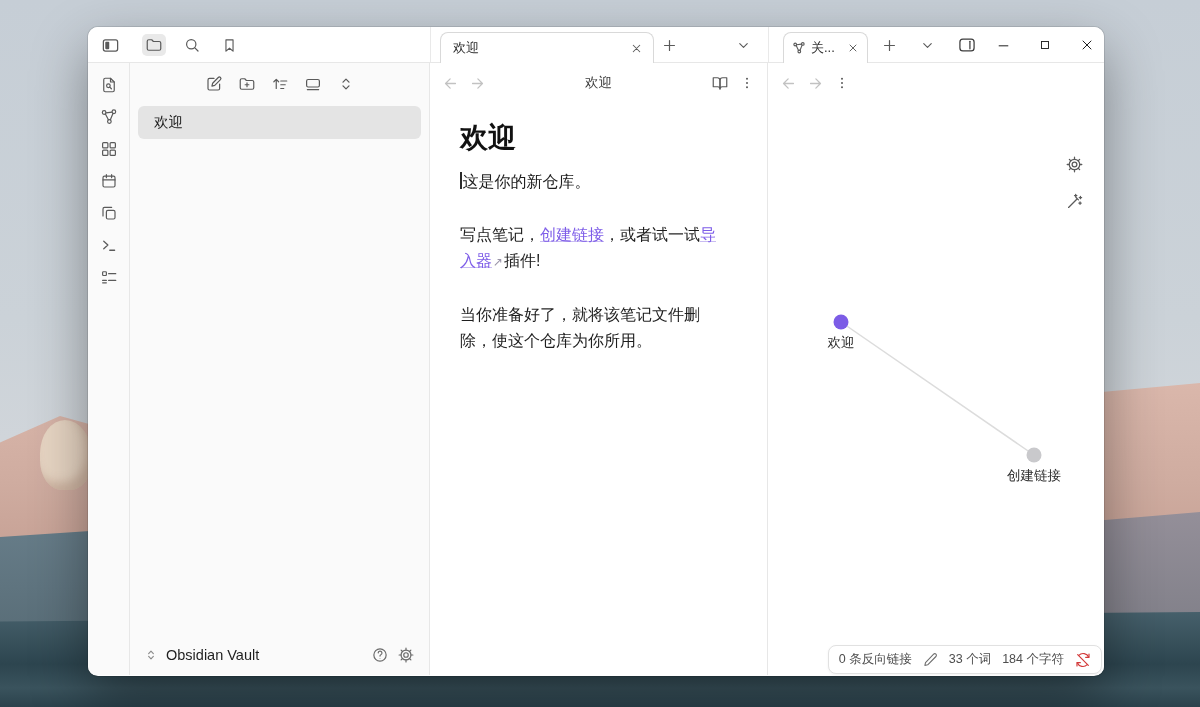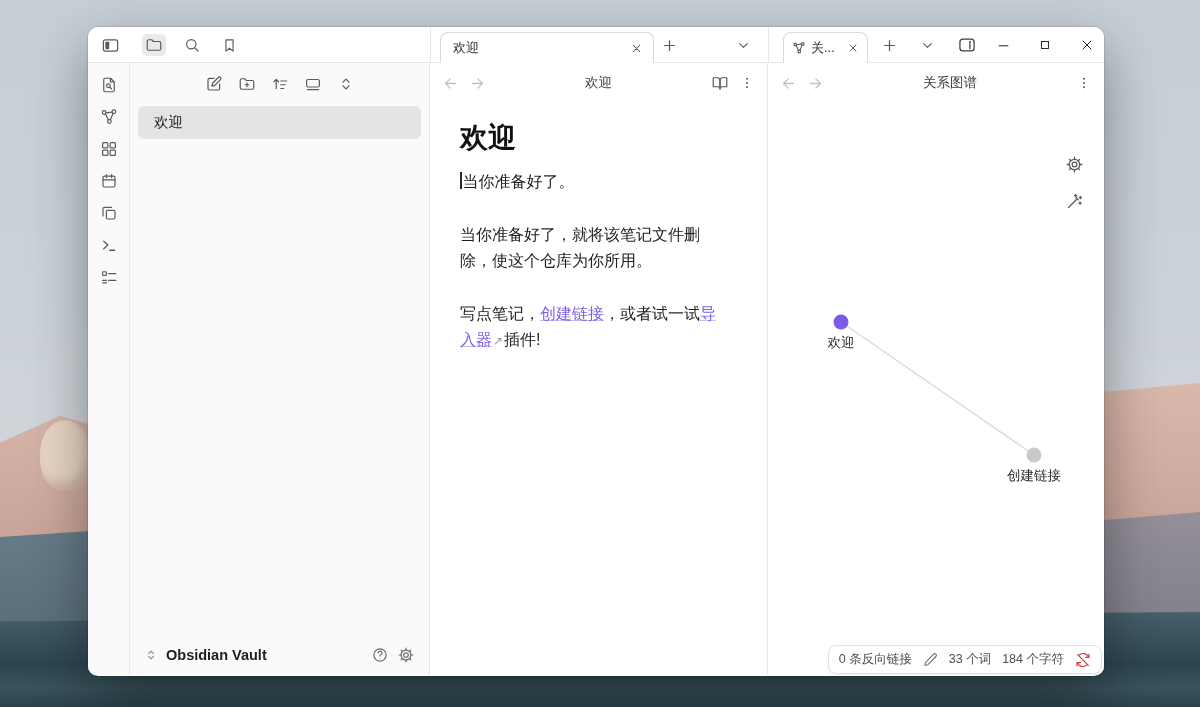--- a/index.html
+++ b/index.html
@@ -52,21 +52,21 @@
 
   .ribbon { width:42px; background:#fafafa; border-right:1px solid #e7e7e7;
     display:flex; flex-direction:column; align-items:center; padding-top:13px; gap:14px; }
 
   .explorer { width:300px; background:#fafafa; border-right:1px solid #e7e7e7; position:relative; }
   .ex-header { display:flex; justify-content:center; gap:15px; padding:12px 0 9px; }
   .file-item { margin:4px 8px; background:#e4e4e4; border-radius:6px; padding:7px 16px;
     font-size:14.5px; color:#1d1d1d; }
   .vault-row { position:absolute; bottom:0; left:0; right:0; height:40px; display:flex;
     align-items:center; padding:0 14px; gap:8px; }
-  .vault-name { font-size:14.5px; color:#1f1f1f; flex:1;font-weight:bold; }
+  .vault-name { font-size:14.5px; color:#1f1f1f; flex:1; }
 
   .editor { width:338px; background:#fff; border-right:1px solid #e7e7e7; display:flex; flex-direction:column; }
   .view-header { height:40px; display:flex; align-items:center; padding:0 12px; gap:10px; }
   .vh-title { flex:1; text-align:center; font-size:13.5px; color:#3d3d3d; }
   .nav-arrow { color:#c2c2c2; }
   .content { padding:8px 44px 0 30px; font-size:16px; line-height:26px; color:#1e1e1e; }
   .content h1 { font-size:28px; font-weight:700; margin:14px 0 18px; color:#111; }
   .content p { margin-bottom:27px; }
   .caret { display:inline-block; width:1.5px; height:17px; background:#2b2b2b;
     vertical-align:-2px; margin-right:1px; }
@@ -355,39 +355,38 @@
         <span class="icon">
           <svg width="16" height="16" viewBox="0 0 24 24" fill="currentColor">
               <circle cx="12" cy="5.5" r="1.5"></circle>
               <circle cx="12" cy="12" r="1.5"></circle>
               <circle cx="12" cy="18.5" r="1.5"></circle>
             </svg>
         </span>
       </div>
       <div class="content">
         <h1>欢迎</h1>
-        <p><span class="caret"></span><span>当你准备好了。</span></p>
+        <p><span class="caret"></span><span>这是你的新仓库。</span></p>
+        <p><span>写点笔记，</span><span class="ilink">创建链接</span><span>，或者试一试</span><span class="ilink">导入器</span><span class="ext-arrow">↗</span><span>插件!</span></p>
         <p>当你准备好了，就将该笔记文件删除，使这个仓库为你所用。</p>
-        <p><span>写点笔记，</span><span class="ilink">创建链接</span><span>，或者试一试</span><span class="ilink">导入器</span><span class="ext-arrow">↗</span><span>插件!</span></p>
       </div>
     </div>
 
     <div class="graphpane">
       <div class="view-header">
         <span class="icon nav-arrow">
           <svg width="17" height="17" viewBox="0 0 24 24" fill="none" stroke="currentColor" stroke-width="1.8" stroke-linecap="round" stroke-linejoin="round">
               <path d="M19 12H5M11.5 5.5 5 12l6.5 6.5"></path>
             </svg>
         </span>
         <span class="icon nav-arrow">
           <svg width="17" height="17" viewBox="0 0 24 24" fill="none" stroke="currentColor" stroke-width="1.8" stroke-linecap="round" stroke-linejoin="round">
               <path d="M5 12h14M12.5 5.5 19 12l-6.5 6.5"></path>
             </svg>
         </span>
-        <span class="vh-title">关系图谱</span>
         <span class="icon">
           <svg width="16" height="16" viewBox="0 0 24 24" fill="currentColor">
               <circle cx="12" cy="5.5" r="1.5"></circle>
               <circle cx="12" cy="12" r="1.5"></circle>
               <circle cx="12" cy="18.5" r="1.5"></circle>
             </svg>
         </span>
       </div>
 
       <div class="g-controls">

